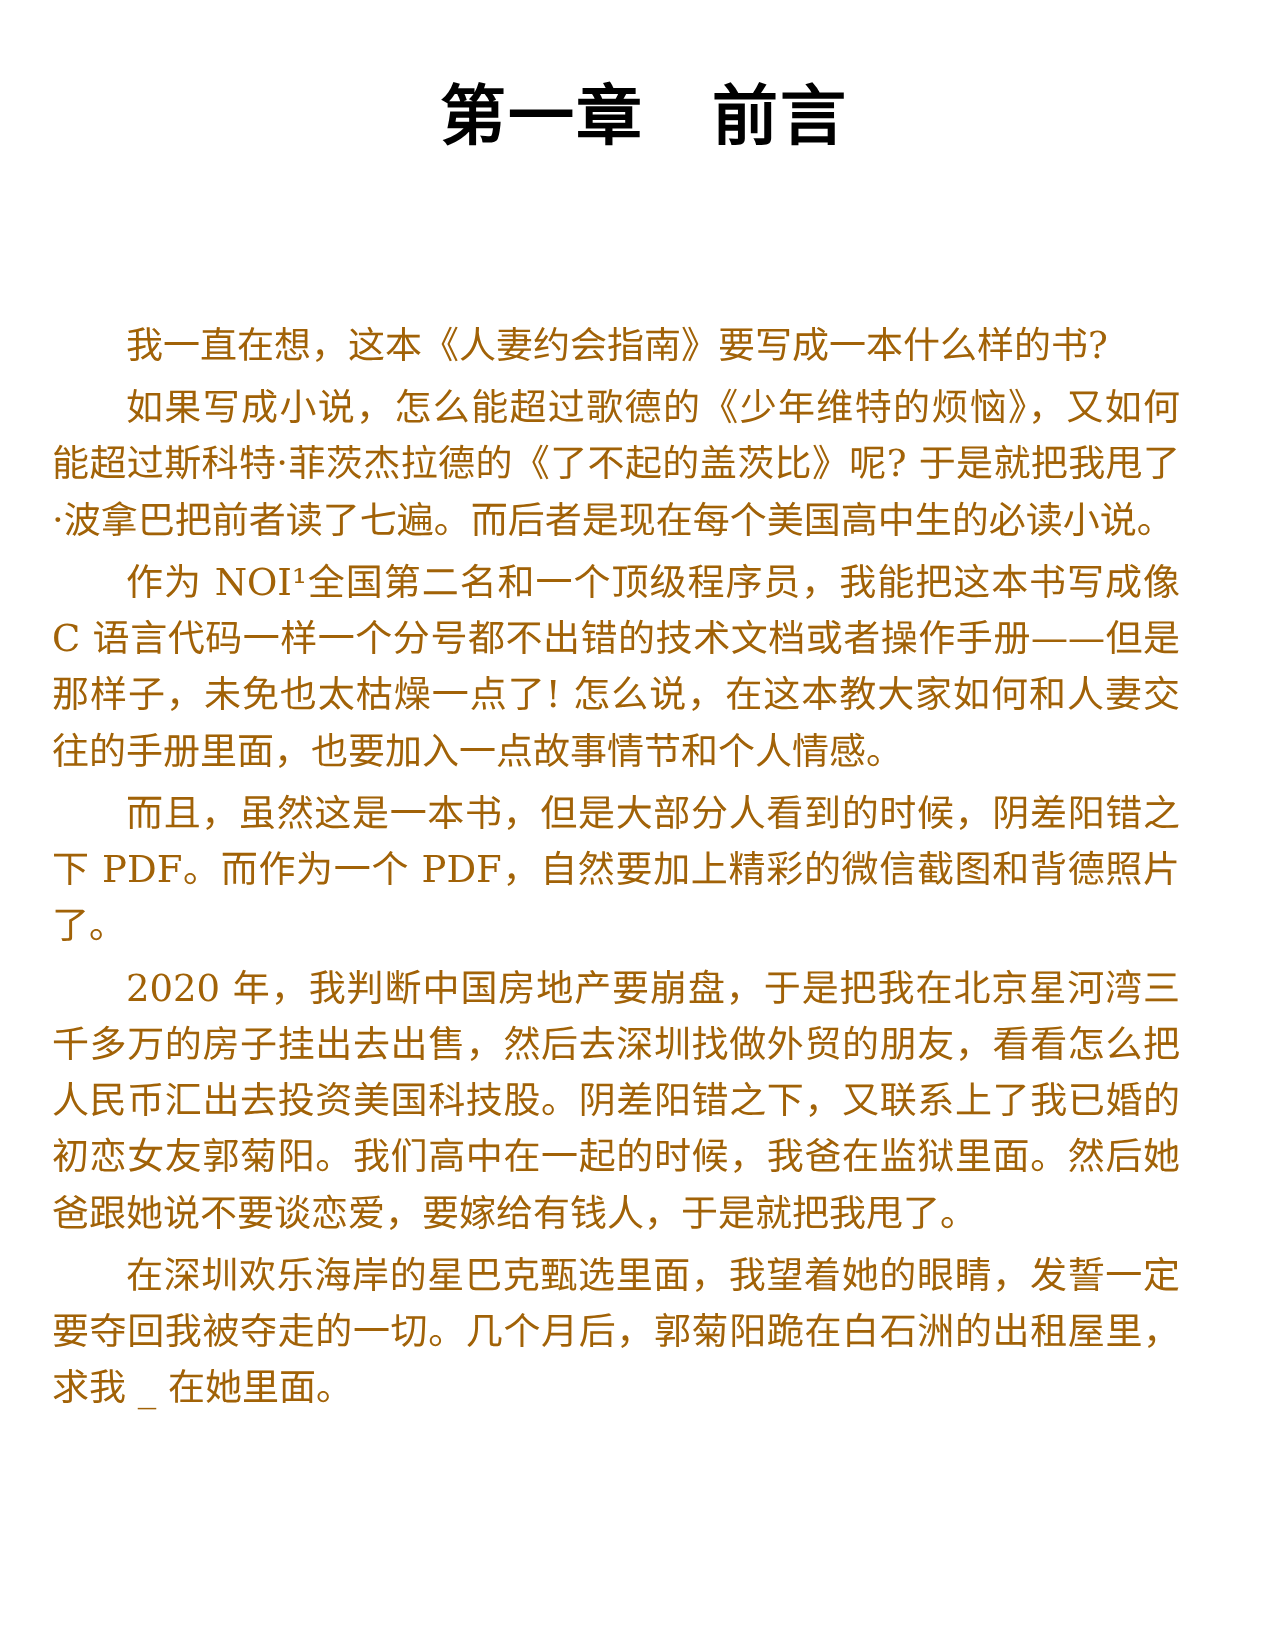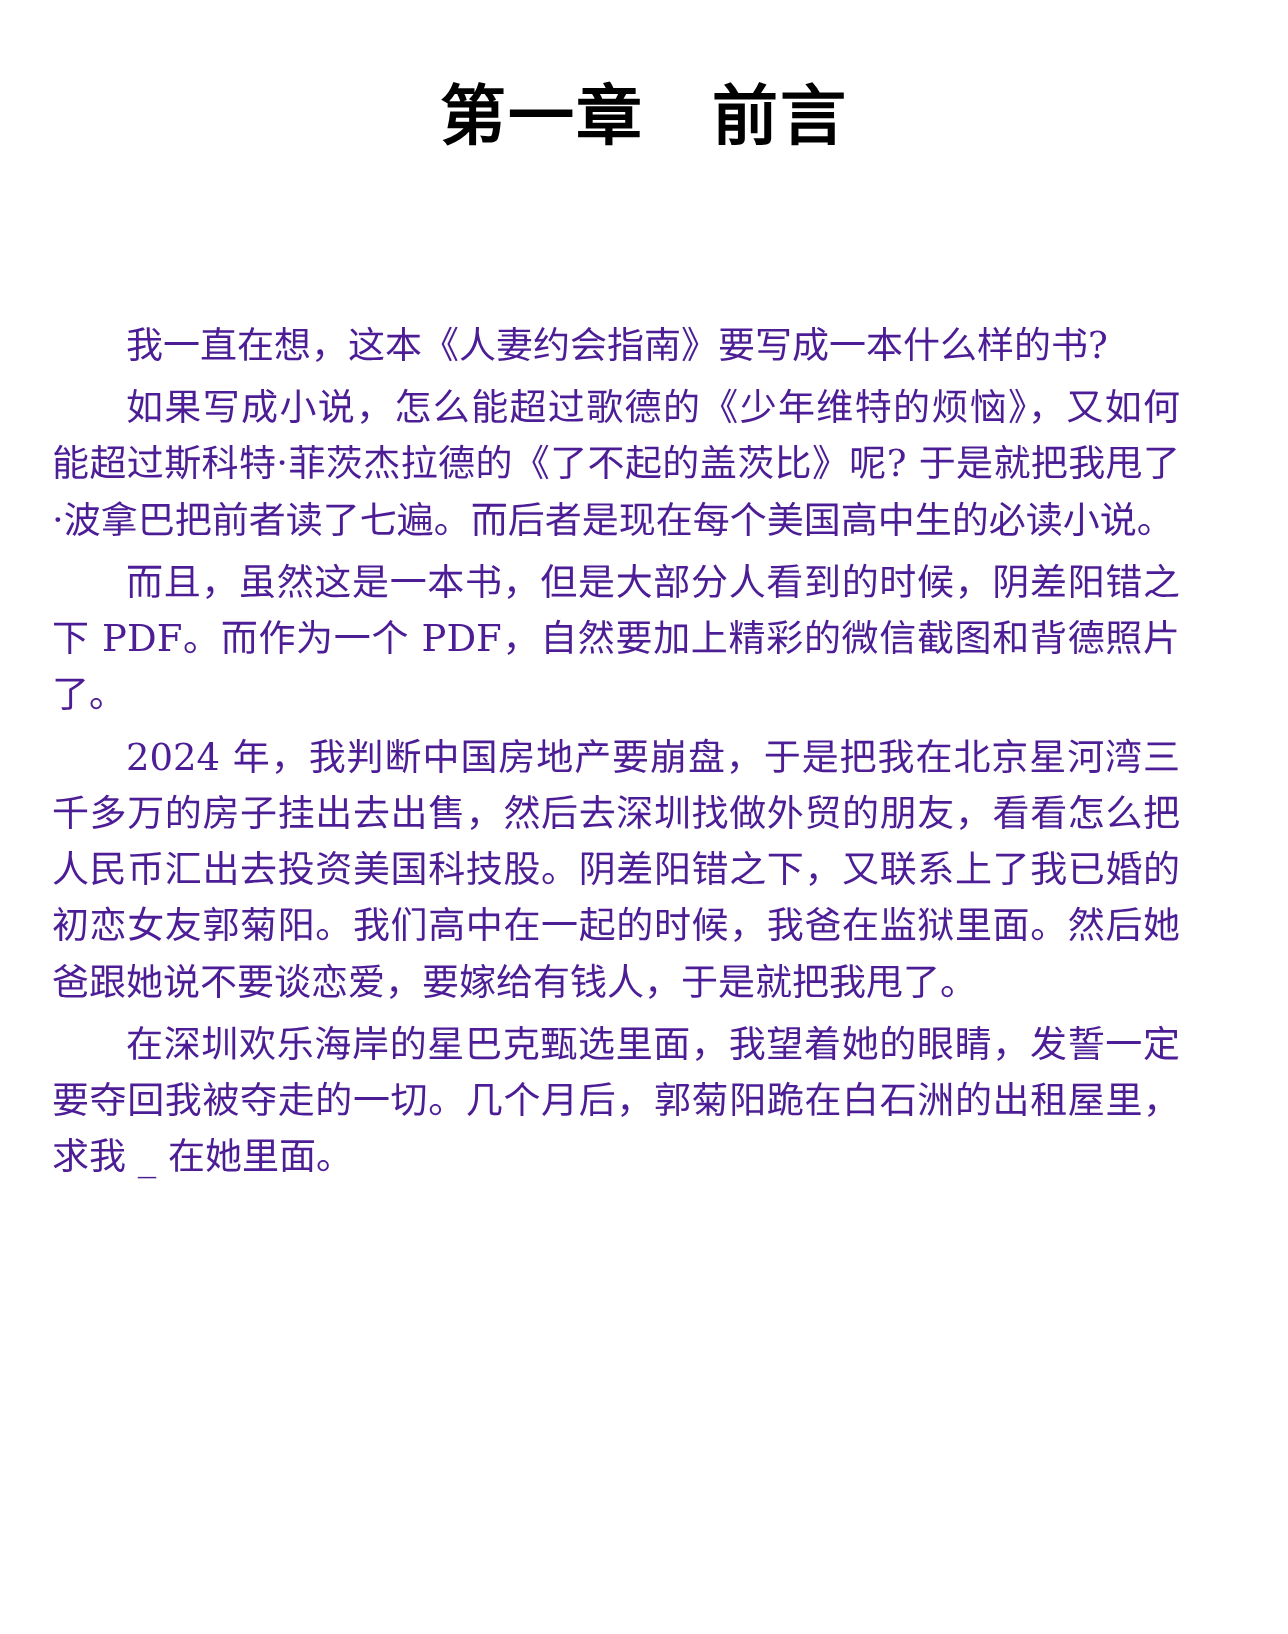--- a/index.html
+++ b/index.html
@@ -43,21 +43,21 @@
   
   .body-text {
     position: absolute;
     top: 318px;
     left: 52px;
     width: 1128px;
     font-size: 37px;
     line-height: 1.52;
     text-align: justify;
     text-justify: inter-character;
-    color: #4c1d95;
+    color: #a16207;
   }
 
   .para {
     margin: 0 0 6px 0;
     text-indent: 2em;
     text-align: justify;
     text-justify: inter-character;
   }
 
   .para:last-child {
@@ -67,18 +67,19 @@
 </head>
 <body>
 
 <div class="page">
 
   <div class="chapter-title">第一章　前言</div>
 
   <div class="body-text">
     <p class="para">我一直在想，这本《人妻约会指南》要写成一本什么样的书?</p>
     <p class="para">如果写成小说，怎么能超过歌德的《少年维特的烦恼》，又如何能超过斯科特·菲茨杰拉德的《了不起的盖茨比》呢? 于是就把我甩了·波拿巴把前者读了七遍。而后者是现在每个美国高中生的必读小说。</p>
+    <p class="para">作为 NOI¹全国第二名和一个顶级程序员，我能把这本书写成像 C 语言代码一样一个分号都不出错的技术文档或者操作手册——但是那样子，未免也太枯燥一点了! 怎么说，在这本教大家如何和人妻交往的手册里面，也要加入一点故事情节和个人情感。</p>
     <p class="para">而且，虽然这是一本书，但是大部分人看到的时候，阴差阳错之下 PDF。而作为一个 PDF，自然要加上精彩的微信截图和背德照片了。</p>
-    <p class="para">2024 年，我判断中国房地产要崩盘，于是把我在北京星河湾三千多万的房子挂出去出售，然后去深圳找做外贸的朋友，看看怎么把人民币汇出去投资美国科技股。阴差阳错之下，又联系上了我已婚的初恋女友郭菊阳。我们高中在一起的时候，我爸在监狱里面。然后她爸跟她说不要谈恋爱，要嫁给有钱人，于是就把我甩了。</p>
+    <p class="para">2020 年，我判断中国房地产要崩盘，于是把我在北京星河湾三千多万的房子挂出去出售，然后去深圳找做外贸的朋友，看看怎么把人民币汇出去投资美国科技股。阴差阳错之下，又联系上了我已婚的初恋女友郭菊阳。我们高中在一起的时候，我爸在监狱里面。然后她爸跟她说不要谈恋爱，要嫁给有钱人，于是就把我甩了。</p>
     <p class="para">在深圳欢乐海岸的星巴克甄选里面，我望着她的眼睛，发誓一定要夺回我被夺走的一切。几个月后，郭菊阳跪在白石洲的出租屋里，求我 _ 在她里面。</p>
   </div>
 
 </div>
 
 </body></html>

